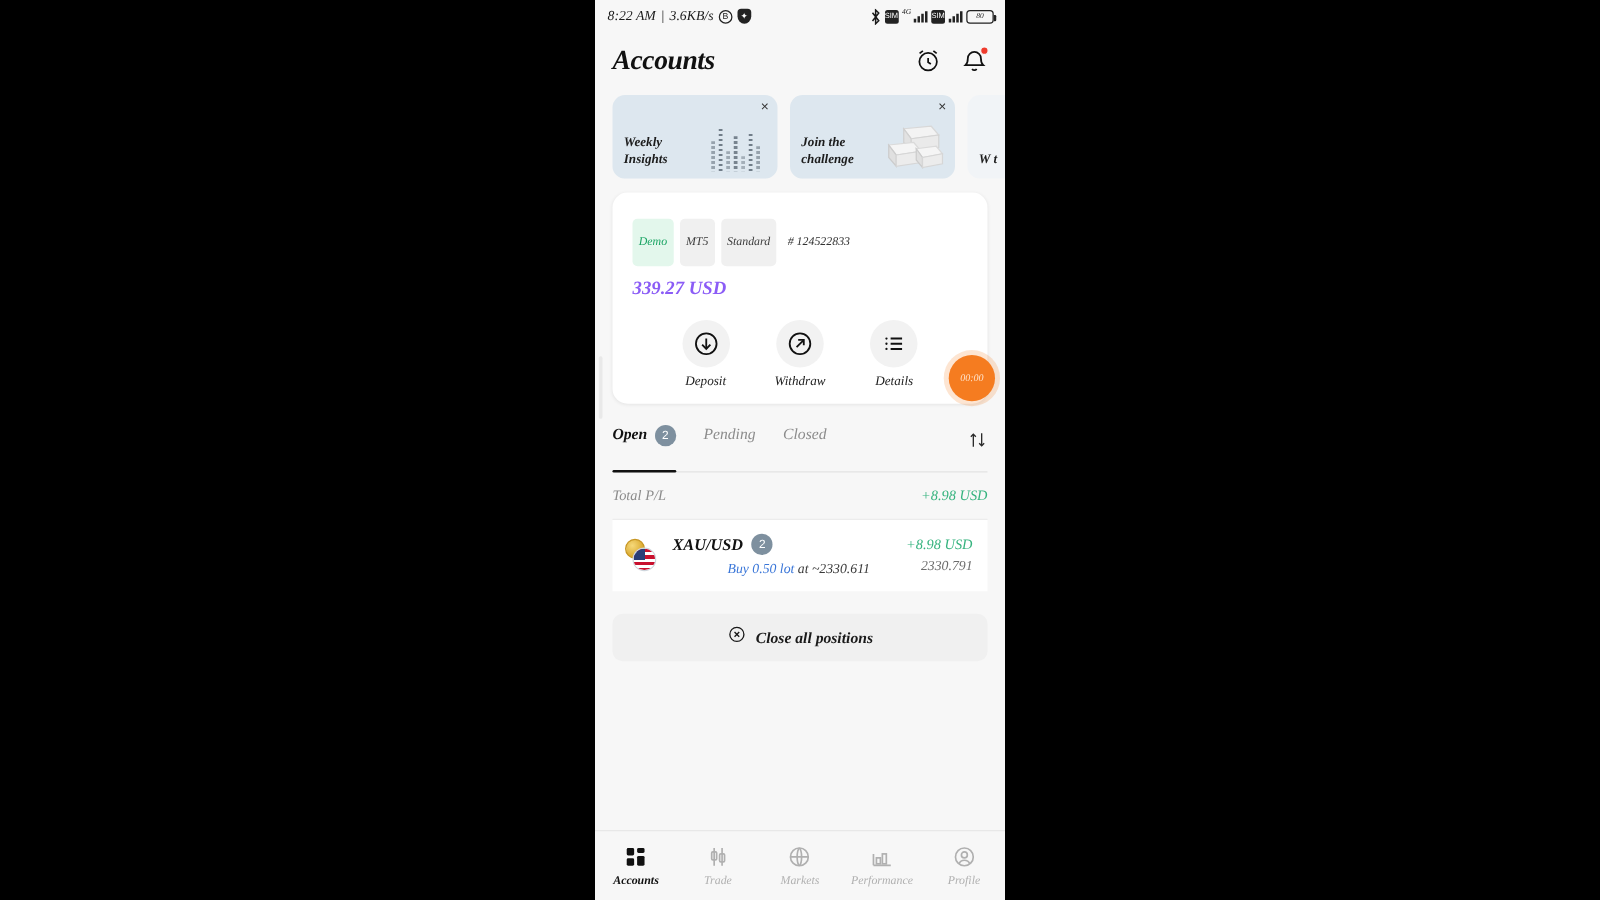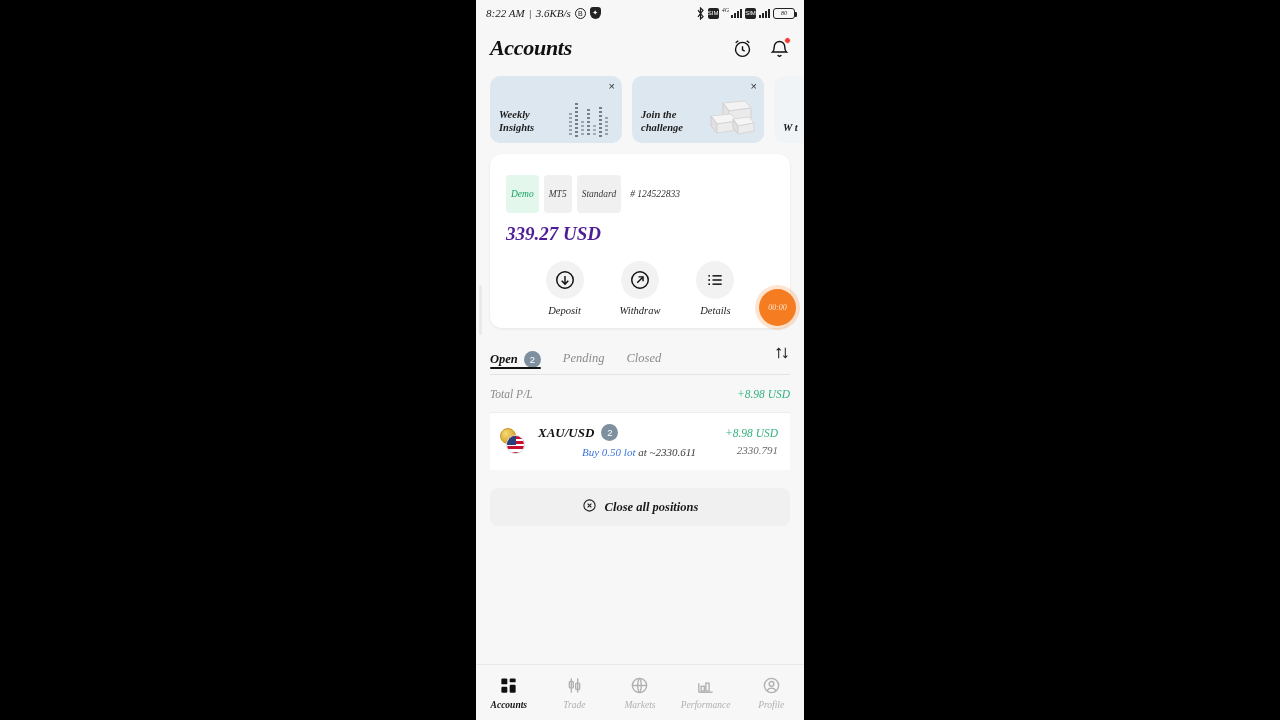--- a/index.html
+++ b/index.html
@@ -166,21 +166,21 @@
     display: flex; align-items: center; gap: 5px; margin-top: 7px;
   }
   .tag {
     font-size: 9.5px; font-style: italic; color: #3b3b3b;
     background: #f0f0f0; border-radius: 4px; padding: 14px 5px;
   }
   .tag.demo { background: #e3f7ec; color: #19a463; }
   .tag.plain { background: transparent; padding-left: 4px; color: #333; }
   .balance {
     margin-top: 10px;
-    font-size: 19px; font-weight: bold; font-style: italic; color: #4c1d95;
+    font-size: 15px; font-weight: bold; font-style: italic; color: #8b5cf6;
   }
   .actions {
     display: flex; justify-content: center; gap: 36px;
     margin-top: 16px;
   }
   .action { display: flex; flex-direction: column; align-items: center; gap: 6px; cursor: pointer; }
   .action-circle {
     width: 38px; height: 38px; border-radius: 50%;
     background: #f2f2f2;
     display: flex; align-items: center; justify-content: center;
@@ -198,22 +198,22 @@
 
   
   .tabs-wrap {
     margin: 17px 14px 0 14px;
     display: flex; align-items: center; justify-content: space-between;
     border-bottom: 1px solid #e4e4e4;
     position: relative;
   }
   .tabs { display: flex; align-items: flex-start; gap: 22px; }
   .tab {
-    display: flex; align-items: center; gap: 6px;
-    padding-bottom: 0;
+    display: flex; gap: 6px;
+    padding-bottom: 20px;
     font-size: 12.5px; font-style: italic; color: #8b8b8b;
     cursor: pointer; position: relative;
   }
   .tab.active { color: #111; font-weight: bold; }
   .tab.active::after {
     content: ''; position: absolute; left: 0; right: 0; bottom: -1px;
     height: 2.5px; background: #111; border-radius: 2px;
   }
   .cnt-badge {
     min-width: 17px; height: 17px; padding: 0 4px;

